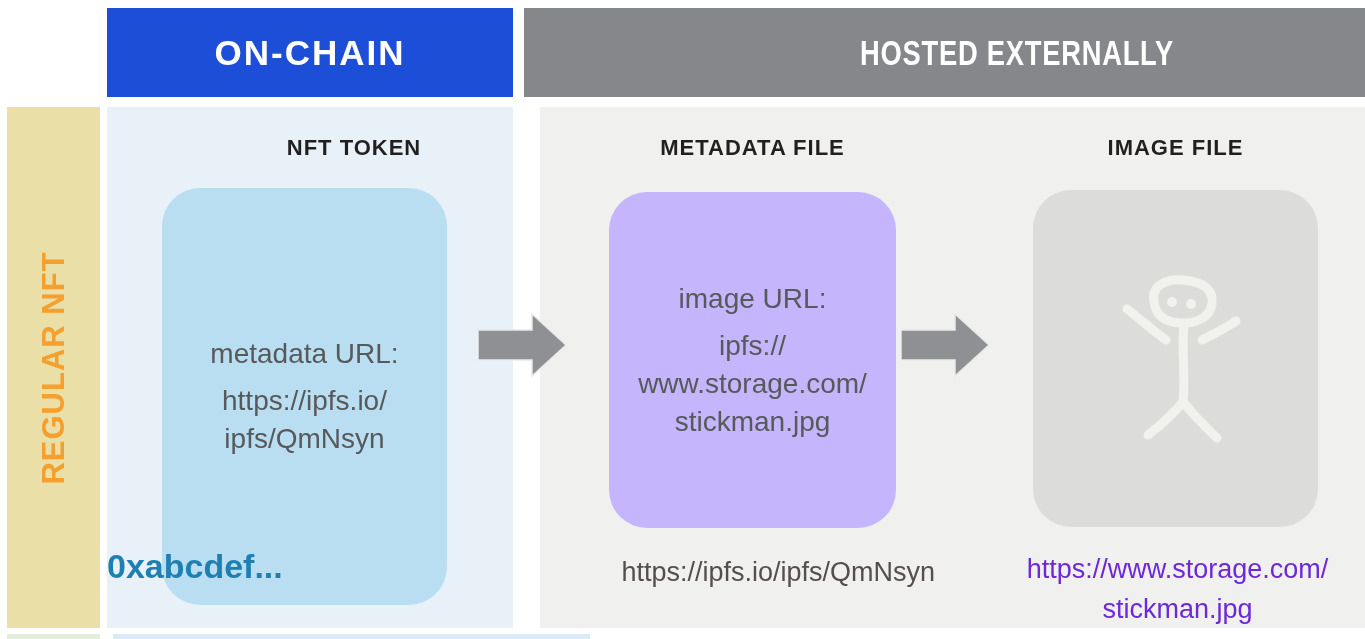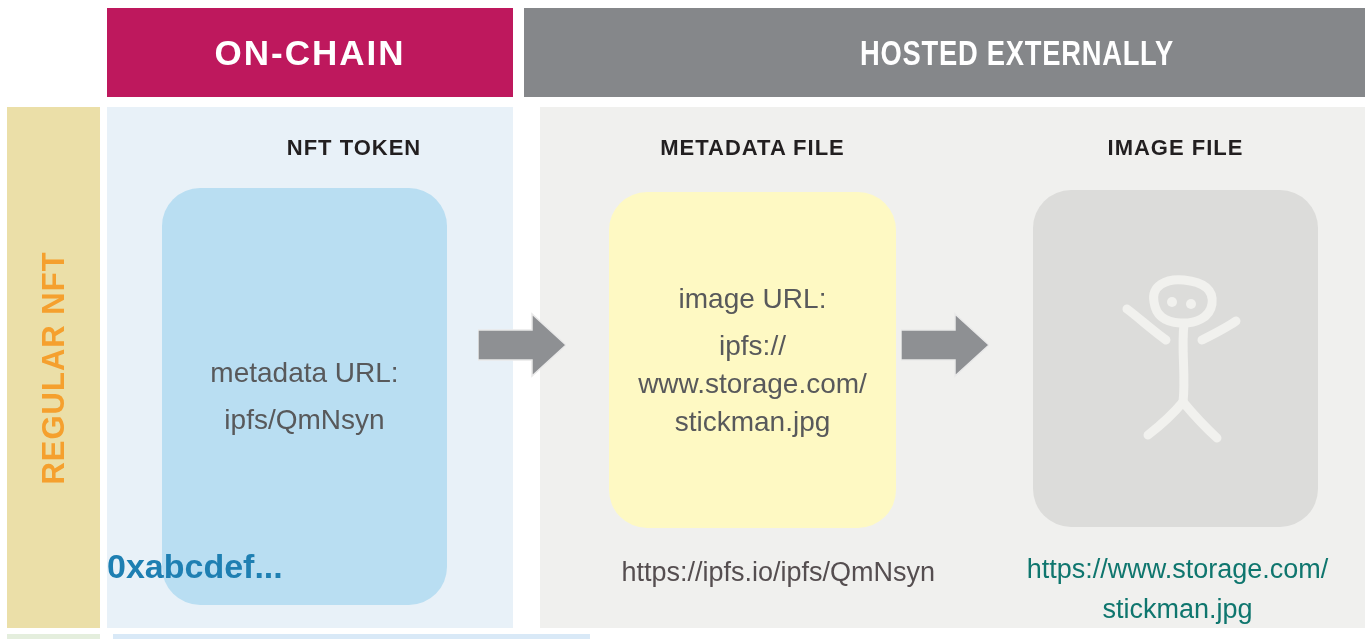--- a/index.html
+++ b/index.html
@@ -13,21 +13,21 @@
   .stage { position:absolute; inset:0; }
 
   
   .hdr {
     position:absolute; top:8px; height:89px;
     display:flex; align-items:center; justify-content:center;
     color:#ffffff; font-weight:bold;
   }
   .hdr-onchain {
     left:107px; width:406px;
-    background:#be185d;
+    background:#1d4ed8;
     font-size:35px; letter-spacing:2px;
   }
   .hdr-hosted {
     left:524px; width:986px;
     background:#85878a;
     justify-content:center;
   }
   .hdr-hosted .hdr-label {
     width:534px; text-align:center;
     font-size:35px; letter-spacing:1px;
@@ -68,21 +68,21 @@
     display:flex; flex-direction:column;
     justify-content:center; align-items:center;
     text-align:center;
   }
   .token-box {
     left:55px; top:81px; width:285px; height:417px;
     background:#b9def2;
   }
   .metadata-box {
     left:69px; top:85px; width:287px; height:336px;
-    background:#fef9c3;
+    background:#c4b5fd;
   }
   .image-box {
     left:493px; top:83px; width:285px; height:337px;
     background:#dcdcda;
   }
   .box-text { font-size:28px; color:#58595b; line-height:38px; }
   .box-label { margin-bottom:9px; }
 
   
   .caption-token {
@@ -90,21 +90,21 @@
     text-align:left; font-size:34px; font-weight:600;
     color:#1e7fb2;
   }
   .caption-metadata {
     position:absolute; left:30px; top:446px; width:365px;
     text-align:right; font-size:27px; color:#554e50;
     line-height:38px;
   }
   .caption-image {
     position:absolute; left:455px; top:442px; width:365px;
-    text-align:center; font-size:27px; color:#0f766e;
+    text-align:center; font-size:27px; color:#6d28d9;
     line-height:40px;
   }
 
   
   .arrow { position:absolute; width:88px; height:66px; }
   .arrow-1 { left:478px; top:312px; }
   .arrow-2 { left:901px; top:312px; }
 
   
   .stickman-svg { position:absolute; inset:0; width:100%; height:100%; }
@@ -127,20 +127,21 @@
 
   <div class="row-label">
     <span class="vtext">REGULAR NFT</span>
   </div>
 
   <div class="panel panel-onchain">
     <div class="panel-heading heading-token">NFT TOKEN</div>
     <div class="round-box token-box">
       <div class="box-text">
         <div class="box-label">metadata URL:</div>
+        <div>https://ipfs.io/</div>
         <div>ipfs/QmNsyn</div>
       </div>
     </div>
     <div class="caption-token">0xabcdef...</div>
   </div>
 
   <div class="panel panel-hosted">
     <div class="panel-heading heading-metadata">METADATA FILE</div>
     <div class="round-box metadata-box">
       <div class="box-text">

